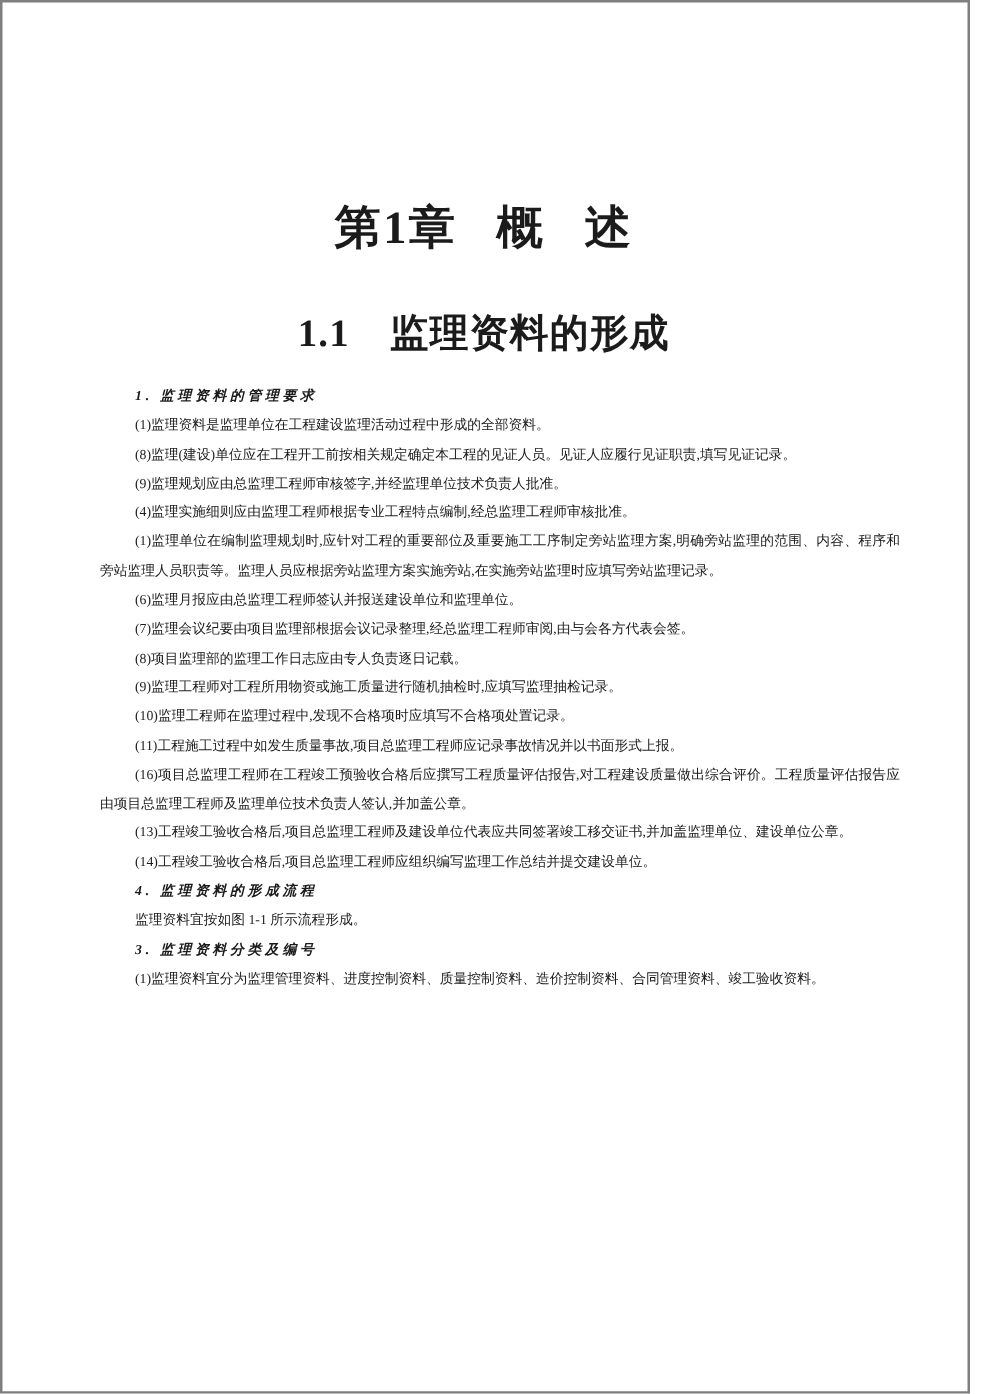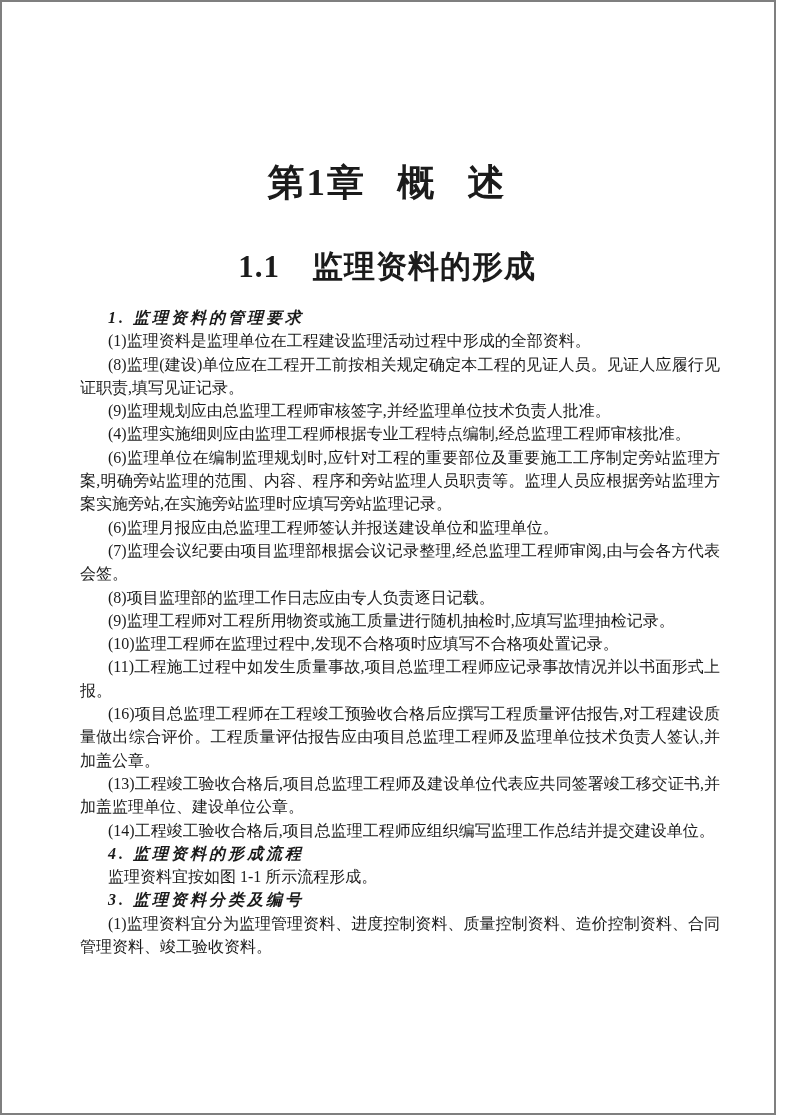--- a/index.html
+++ b/index.html
@@ -37,21 +37,21 @@
     font-size: 31px;
     line-height: 24px;
     font-weight: bold;
     text-align: center;
     letter-spacing: 1px;
     white-space: nowrap;
   }
   .body-text {
     margin-top: 27px;
     width: 640px;
-    font-size: 16px;
+    font-size: 11px;
     line-height: 23.3px;
     text-align: justify;
     text-justify: inter-ideograph;
   }
   .body-text p {
     text-indent: 28px;
     word-break: break-all;
   }
   .body-text p.subheading {
     font-weight: bold;
@@ -65,21 +65,21 @@
 
 <div class="page">
   <h1 class="chapter-heading">第1章 概 述</h1>
   <h2 class="section-heading">1.1　监理资料的形成</h2>
   <div class="body-text">
       <p class="subheading">1. 监理资料的管理要求</p>
       <p class="body">(1)监理资料是监理单位在工程建设监理活动过程中形成的全部资料。</p>
       <p class="body">(8)监理(建设)单位应在工程开工前按相关规定确定本工程的见证人员。见证人应履行见证职责,填写见证记录。</p>
       <p class="body">(9)监理规划应由总监理工程师审核签字,并经监理单位技术负责人批准。</p>
       <p class="body">(4)监理实施细则应由监理工程师根据专业工程特点编制,经总监理工程师审核批准。</p>
-      <p class="body">(6)监理单位在编制监理规划时,应针对工程的重要部位及重要施工工序制定旁站监理方案,明确旁站监理的范围、内容、程序和旁站监理人员职责等。监理人员应根据旁站监理方案实施旁站,在实施旁站监理时应填写旁站监理记录。</p>
+      <p class="body">(1)监理单位在编制监理规划时,应针对工程的重要部位及重要施工工序制定旁站监理方案,明确旁站监理的范围、内容、程序和旁站监理人员职责等。监理人员应根据旁站监理方案实施旁站,在实施旁站监理时应填写旁站监理记录。</p>
       <p class="body">(6)监理月报应由总监理工程师签认并报送建设单位和监理单位。</p>
       <p class="body">(7)监理会议纪要由项目监理部根据会议记录整理,经总监理工程师审阅,由与会各方代表会签。</p>
       <p class="body">(8)项目监理部的监理工作日志应由专人负责逐日记载。</p>
       <p class="body">(9)监理工程师对工程所用物资或施工质量进行随机抽检时,应填写监理抽检记录。</p>
       <p class="body">(10)监理工程师在监理过程中,发现不合格项时应填写不合格项处置记录。</p>
       <p class="body">(11)工程施工过程中如发生质量事故,项目总监理工程师应记录事故情况并以书面形式上报。</p>
       <p class="body">(16)项目总监理工程师在工程竣工预验收合格后应撰写工程质量评估报告,对工程建设质量做出综合评价。工程质量评估报告应由项目总监理工程师及监理单位技术负责人签认,并加盖公章。</p>
       <p class="body">(13)工程竣工验收合格后,项目总监理工程师及建设单位代表应共同签署竣工移交证书,并加盖监理单位、建设单位公章。</p>
       <p class="body">(14)工程竣工验收合格后,项目总监理工程师应组织编写监理工作总结并提交建设单位。</p>
       <p class="subheading">4. 监理资料的形成流程</p>

